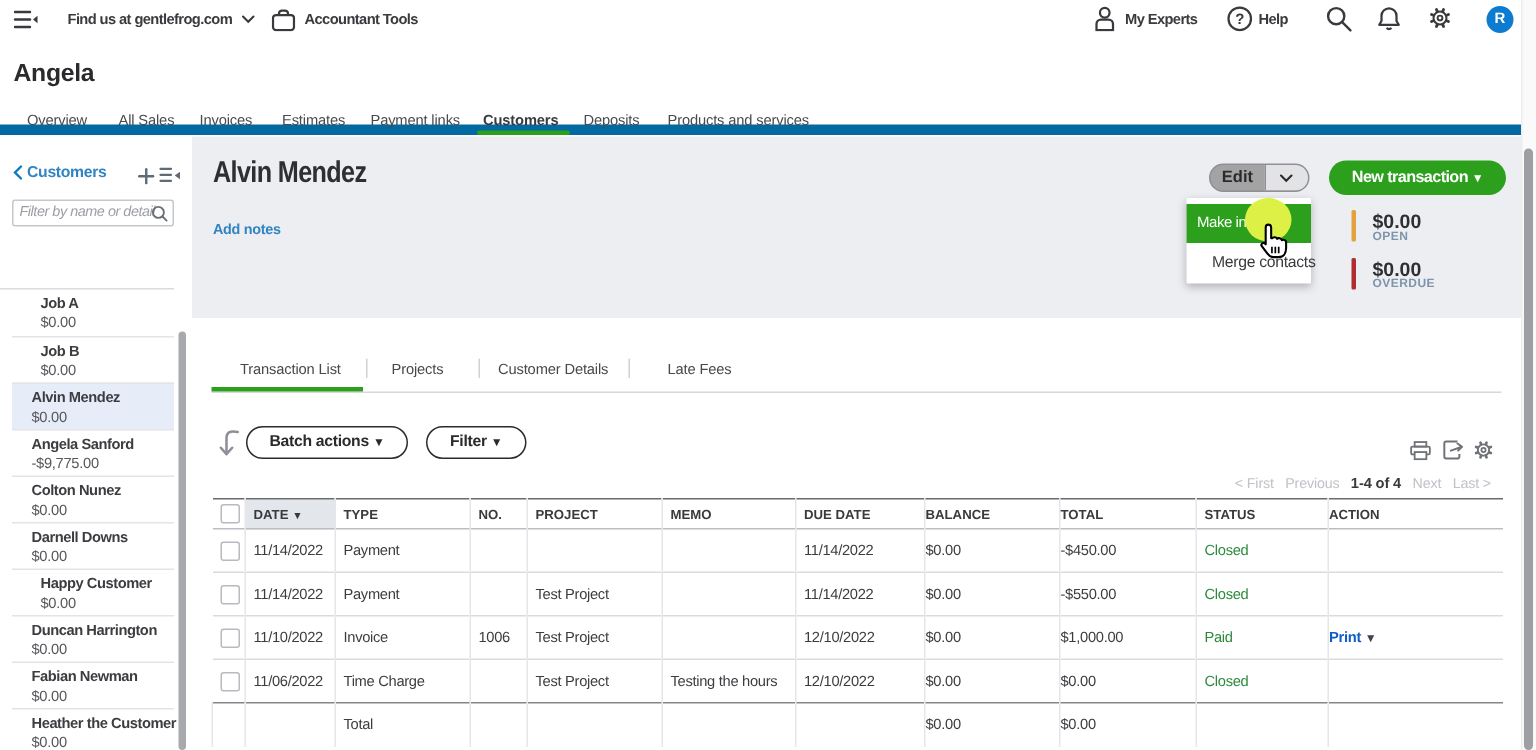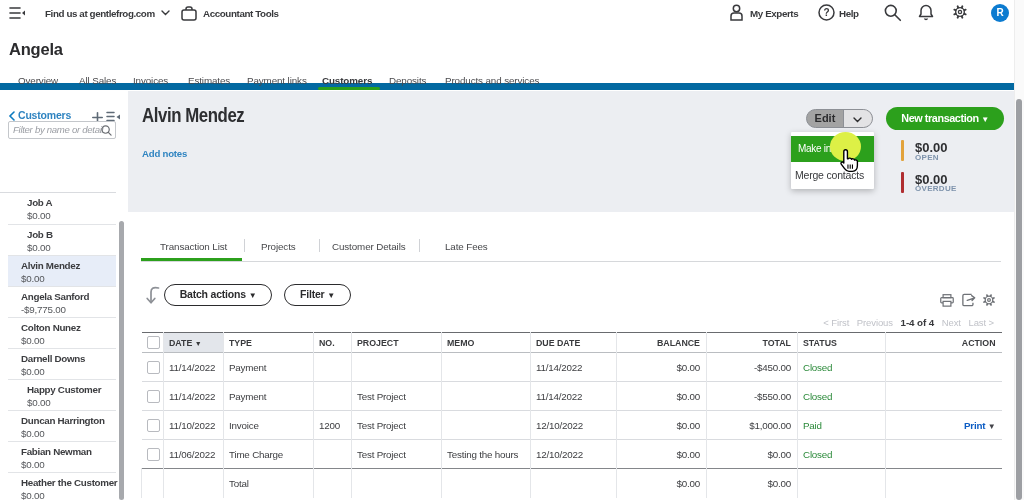--- a/index.html
+++ b/index.html
@@ -19,21 +19,21 @@
 
 
 .subnav { position:absolute; left:0; top:71px; width:1014px; height:19px; border-bottom:7px solid #0369a1; }
 .subnav .tab { position:absolute; top:4px; font-size:9.8px; color:#4a4a4d; letter-spacing:-0.1px; }
 .subnav .tab.active { font-weight:bold; color:#393a3d; }
 .greenline { position:absolute; left:318px; top:16px; width:62px; height:3px; background:#2ca01c; border-radius:2px; }
 
 
 .sidebar { position:absolute; left:0; top:91px; width:128px; height:409px; background:#fff; }
 .cust-link { position:absolute; left:8px; top:18px; font-size:10.5px; font-weight:bold; color:#2f84c1; letter-spacing:-0.2px; }
-.filterbox { position:absolute; left:8px; top:30px; width:108px; height:18px; border:1px solid #c4c7cb; border-radius:2px; background:#fff; font-size:9.6px; font-style:italic; color:#9b9ea4; line-height:16px; padding-left:4px; white-space:nowrap; letter-spacing:-0.3px; }
+.filterbox { position:absolute; left:8px; top:42px; width:108px; height:18px; border:1px solid #c4c7cb; border-radius:2px; background:#fff; font-size:9.6px; font-style:italic; color:#9b9ea4; line-height:16px; padding-left:4px; white-space:nowrap; letter-spacing:-0.3px; }
 .sortpill { position:absolute; left:8px; top:68px; width:108px; height:21px; border:2px solid #2b2b2d; border-radius:11px; background:#fff; font-size:10.5px; font-weight:bold; text-align:center; line-height:16px; color:#2b2b2d; letter-spacing:-0.2px; }
 .clist { position:absolute; left:0px; top:101px; width:116px; border-top:1px solid #d9dbdf; }
 .citem { position:relative; height:31px; border-top:1px solid #e2e4e7; padding-top:4px; margin-left:8px; width:108px; }
 .citem .nm { font-size:9.8px; font-weight:bold; color:#3c3d40; padding-left:13px; white-space:nowrap; letter-spacing:-0.3px; }
 .citem .amt { font-size:9.8px; color:#55575b; padding-left:13px; margin-top:2px; letter-spacing:-0.2px;}
 .citem.job .nm, .citem.job .amt { padding-left:19px; }
 .citem.sel { background:#e7edf8; }
 .sb-scroll { position:absolute; left:119px; top:130px; width:5px; height:279px; background:#a7a9ad; border-radius:3px; }
 
 
@@ -46,21 +46,21 @@
 .editbtn { position:absolute; left:678px; top:18px; width:67px; height:19px; border:1px solid #8d9096; border-radius:10px; background:#a3a3a3; overflow:hidden; display:flex; }
 .editbtn .e1 { width:37px; text-align:center; font-size:11px; font-weight:bold; line-height:17px; color:#2b2b2d; }
 .editbtn .e2 { width:30px; background:#e3e3e5; border-left:1px solid #8d9096; text-align:center; line-height:15px; }
 
 
 .newtx { position:absolute; left:758px; top:16px; width:118px; height:23px; background:#2ca01c; border-radius:12px; color:#fff; font-size:10.8px; font-weight:bold; text-align:center; line-height:23px; letter-spacing:-0.4px; }
 
 
 .menu { position:absolute; left:663px; top:41px; width:83px; height:57px; background:#fff; box-shadow:0 2px 6px rgba(0,0,0,0.25); border-radius:1px; padding-top:4px; }
 .menu .mi1 { height:26px; background:#2ca01c; color:#fff; font-size:10px; line-height:26px; padding-left:7px; white-space:nowrap; letter-spacing:-0.3px; }
-.menu .mi2 { height:26px; color:#393a3d; font-size:10.5px; line-height:26px; padding-left:4px; white-space:nowrap; letter-spacing:-0.2px; }
+.menu .mi2 { height:26px; color:#393a3d; font-size:10.5px; line-height:26px; padding-left:17px; white-space:nowrap; letter-spacing:-0.2px; }
 
 
 .bar { position:absolute; width:3px; height:21px; border-radius:1px; }
 .bar.open { left:773px; top:49px; background:#e2a33c; }
 .bar.over { left:773px; top:81px; background:#b02e31; }
 .m-amt { position:absolute; font-size:13px; font-weight:bold; color:#2e2f32; }
 .m-lbl { position:absolute; font-size:8px; font-weight:bold; color:#7e93ac; letter-spacing:0.3px; }
 
 
 .tabs2 { position:absolute; left:13px; top:144px; width:860px; height:27px; border-bottom:1px solid #d6d8db; }
@@ -79,21 +79,21 @@
 table.tx { position:absolute; left:13px; top:241px; border-collapse:collapse; table-layout:fixed; width:860px; font-size:9.8px; color:#3c3d40; letter-spacing:-0.2px; }
 table.tx col.c0{width:22px} table.tx col.c1{width:60px} table.tx col.c2{width:90px}
 table.tx col.c3{width:38px} table.tx col.c4{width:90px} table.tx col.c5{width:89px}
 table.tx col.c6{width:86px} table.tx col.c7{width:90px} table.tx col.c8{width:91px}
 table.tx col.c9{width:88px} table.tx col.c10{width:116px}
 table.tx th { height:20px; font-size:8.8px; font-weight:bold; color:#393a3d; text-align:left; padding:0 0 0 5px; border-left:1px solid #e4e6e9; letter-spacing:0;}
 table.tx thead tr { border-top:1px solid #696b6f; border-bottom:1px solid #babdc1; }
 table.tx td { height:29px; padding:0 0 0 5px; border-left:1px solid #e4e6e9; }
 table.tx tbody tr { border-bottom:1px solid #d9dbdf; }
 table.tx tbody tr.last { border-bottom:1px solid #84868a; }
-table.tx .r { text-align:right; padding:0 6px 0 0; }
+table.tx .r { text-align:left; padding:0 6px 0 0; }
 table.tx th.r { padding-right:6px; }
 table.tx .noborder { border-left:none; }
 .datebg { background:#e3e6eb; }
 .green { color:#2b8a3a; }
 .cb { width:13px; height:13px; border:1px solid #b8babf; border-radius:2px; background:#fff; margin-left:5px; }
 .totrow td { border-left:none; height:30px; }
 
 svg.ic { vertical-align:middle; }
 </style>
 </head>
@@ -376,21 +376,21 @@
             <td class="r">-$550.00</td>
             <td class="green">Closed</td>
             <td></td>
         </tr>
         <tr>
           <td class="noborder" style="padding:0">
               <div class="cb"></div>
             </td>
           <td>11/10/2022</td>
             <td>Invoice</td>
-            <td>1200</td>
+            <td>1006</td>
             <td>Test Project</td>
             <td></td>
             <td>12/10/2022</td>
           <td class="r">$0.00</td>
             <td class="r">$1,000.00</td>
             <td class="green">Paid</td>
           <td class="r" style="color:#0d5dc4;font-weight:bold;">Print <span style="font-size:8px;color:#43444a;">▼</span></td>
         </tr>
         <tr class="last">
           <td class="noborder" style="padding:0">

